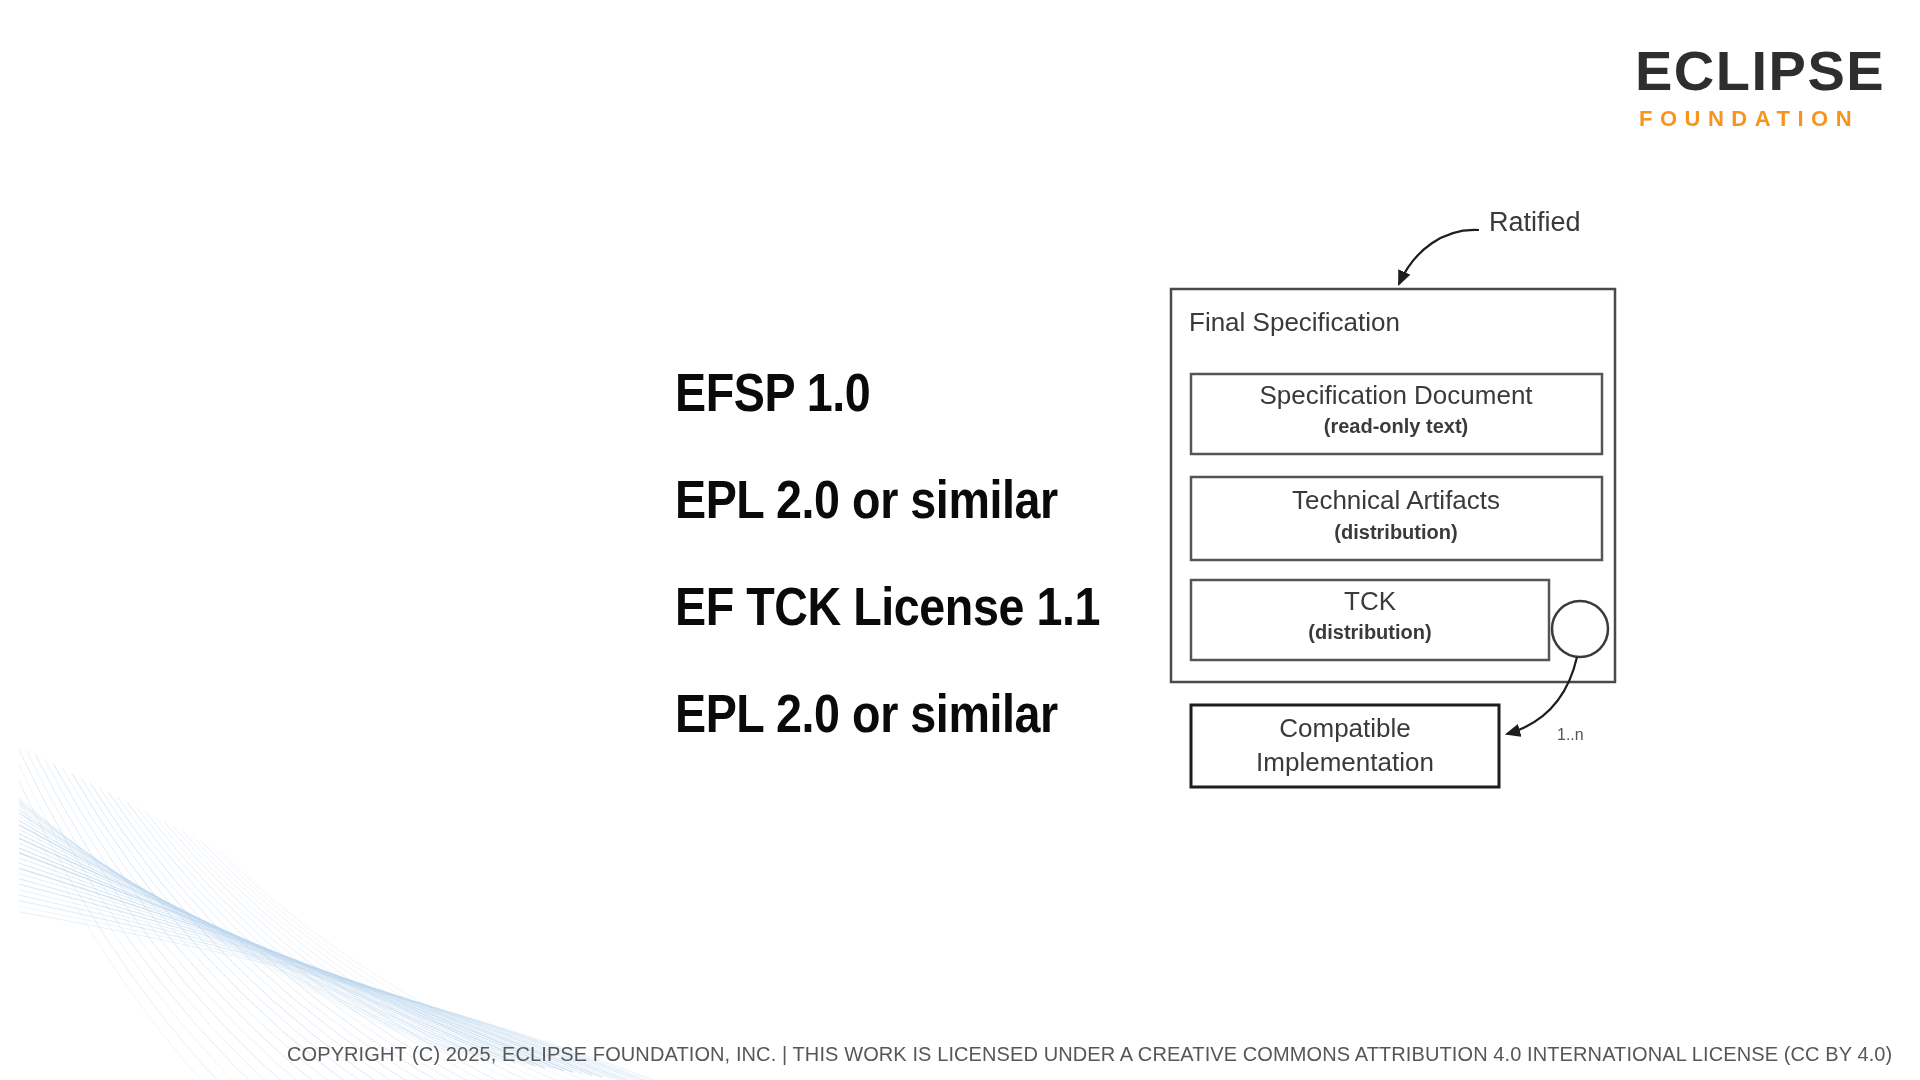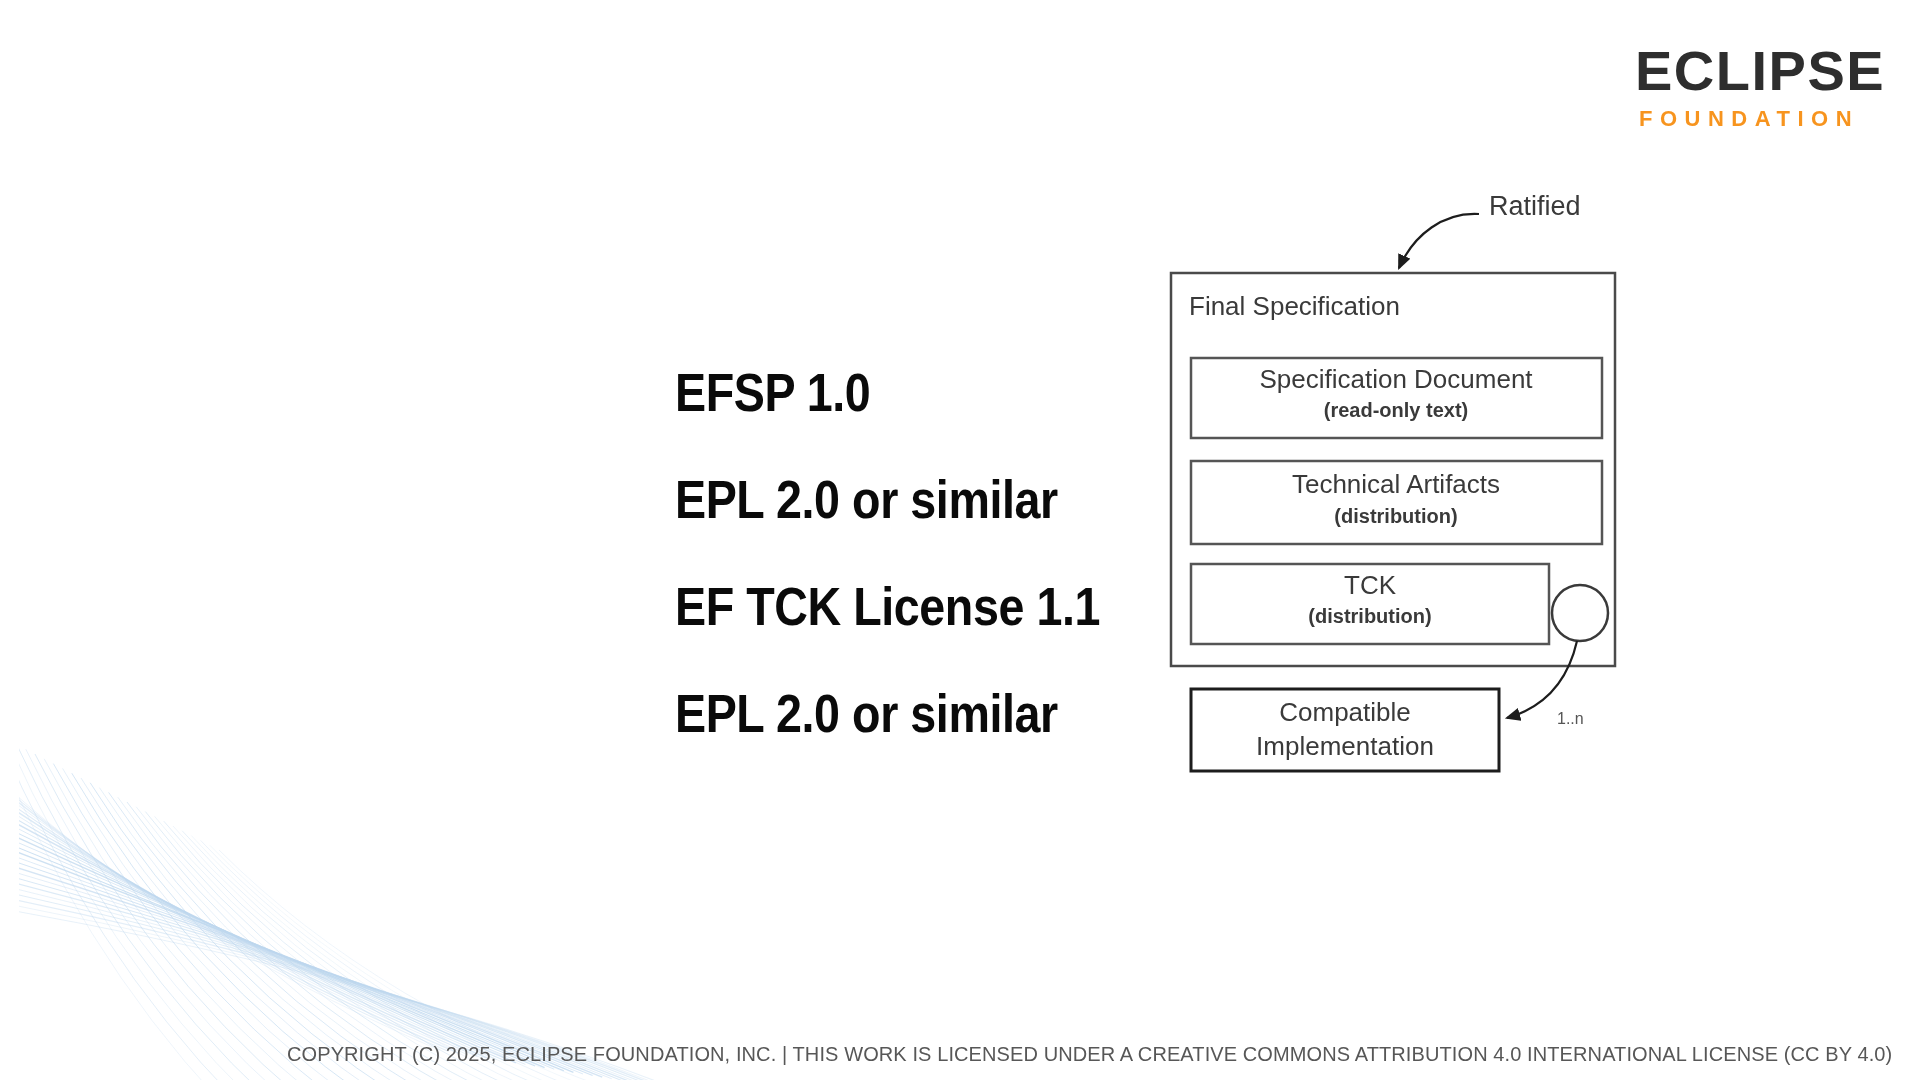--- a/index.html
+++ b/index.html
@@ -57,21 +57,21 @@
     transform-origin: left center;
     white-space: nowrap;
     margin-bottom: 54px;
   }
   .license-line:last-child { margin-bottom: 0; }
 
   
   #diagram {
     position: absolute;
     left: 1130px;
-    top: 186px;
+    top: 202px;
     width: 520px;
     height: 610px;
   }
   #diagram svg { display: block; }
 
   .dg-text {
     font-family: "Liberation Sans", sans-serif;
     fill: #3a3a3a;
   }
   .dg-title   { font-size: 26px; }

